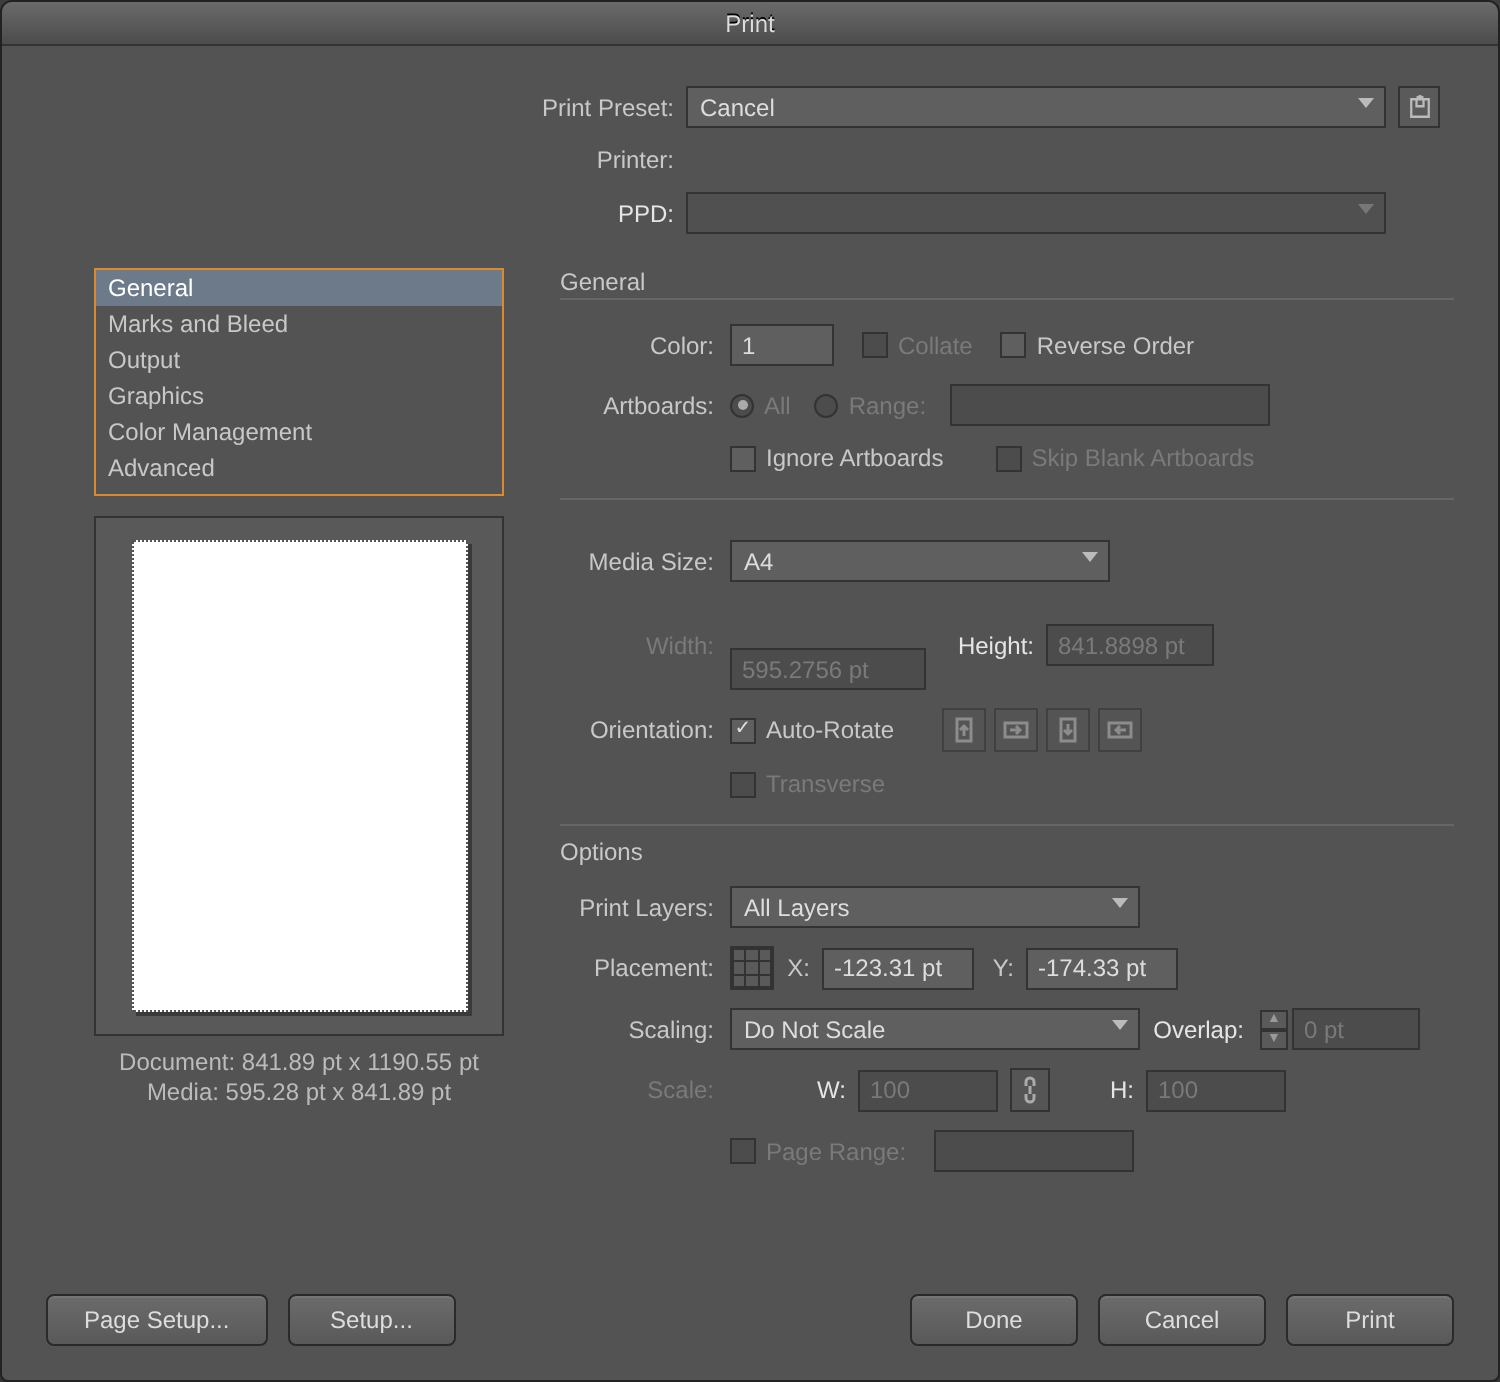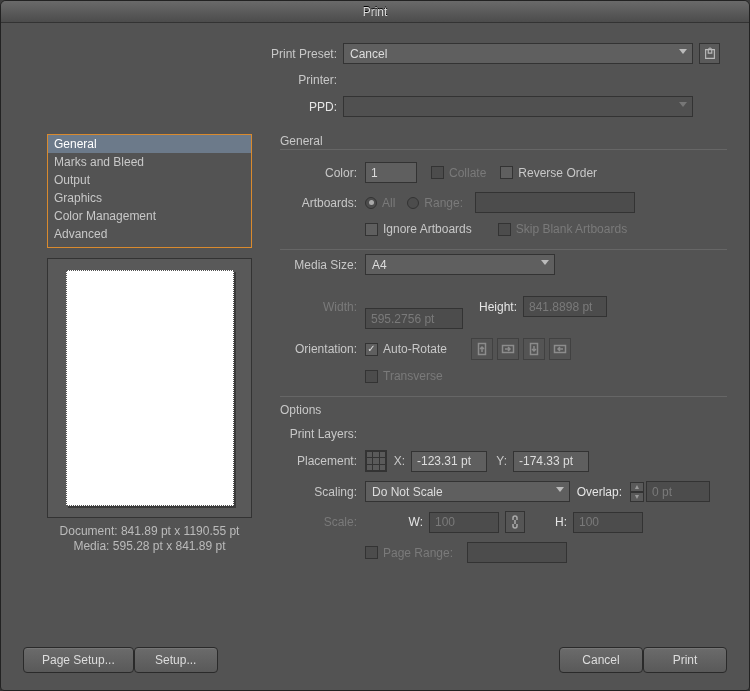--- a/index.html
+++ b/index.html
@@ -50,21 +50,21 @@
   .orienticons .ob { width:22px; height:22px; border:1px solid #333; background:#555; cursor:pointer; display:flex; align-items:center; justify-content:center; }
   .orienticons .ob.dim { opacity: 0.55; cursor: default;}
   .orienticons svg { width:14px; height:14px; stroke:#bbb; fill:none; stroke-width:1.5; }
   .placegrid { width:22px; height:22px; border:1px solid #333; display:grid; grid-template-columns:repeat(3,1fr); grid-template-rows:repeat(3,1fr); gap:1px; padding:1px; background:#333; margin-right:6px; cursor:pointer;}
   .placegrid div { background:#5a5a5a; }
   .stepper { display:inline-flex; align-items:center; }
   .stepbtns { display:flex; flex-direction:column; margin-left:2px; }
   .stepbtns button { width:14px; height:10px; background:#5a5a5a; border:1px solid #333; color:#999; font-size:7px; line-height:7px; cursor:pointer; padding:0; display:flex; align-items:center; justify-content:center; }
   .linkbtn { width:20px; height:22px; border:1px solid #333; background:#555; display:flex; align-items:center; justify-content:center; cursor:pointer; margin: 0 24px 0 6px;}
   .linkbtn svg { width:12px; height:14px; stroke:#aaa; fill:none; stroke-width:1.5;}
-  .footer { height: 60px; display:flex; align-items:center; padding: 0 22px 0 22px; gap:0; }
+  .footer { height: 60px; display:flex; align-items:center; padding: 0 22px 0 22px; gap:10px; }
   .footer .spacer { flex:1; }
   .btn { height:26px; padding:0 18px; min-width:84px; background:linear-gradient(#6b6b6b,#595959); border:1px solid #2a2a2a; color:#ddd; border-radius:4px; cursor:pointer; box-shadow:0 1px 0 rgba(255,255,255,0.08) inset; }
 </style>
 </head>
 <body>
 
 <div class="window">
   <div class="titlebar">
     <span>Print</span>
   </div>
@@ -153,21 +153,21 @@
               <span>Ignore Artboards</span>
             </label>
           <span style="width:12px"></span>
           <label class="chk dim">
               <span class="box"></span>
               <span>Skip Blank Artboards</span>
             </label>
         </div>
 
         <div class="group">
-          <div class="subrow" style="margin-top:2px">
+          <div class="subrow" style="margin-top:18px">
             <div class="sublbl">Media Size:</div>
             <div class="dropdown" style="width:190px;flex:none">
               <span>A4</span>
                 <div class="arrow"></div>
             </div>
           </div>
           <div class="subrow">
             <div class="sublbl dim">Width:</div>
             <input class="txt dim" style="width: 98px; margin-top: 24px;" value="595.2756 pt">
             <div class="lbl dim" style="width:60px">Height:</div>
@@ -212,20 +212,24 @@
                 <span class="box"></span>
                 <span>Transverse</span>
               </label>
           </div>
         </div>
 
         <div class="group">
           <div class="section-title" style="margin:4px 0 10px 0">Options</div>
           <div class="subrow">
             <div class="sublbl">Print Layers:</div>
+            <div class="dropdown" style="width:205px;flex:none">
+              <span>All Layers</span>
+                <div class="arrow"></div>
+            </div>
           </div>
           <div class="subrow">
             <div class="sublbl">Placement:</div>
             <div class="placegrid">
                 <div></div>
                 <div></div>
                 <div></div>
                 <div></div>
                 <div></div>
                 <div></div>
@@ -278,16 +282,17 @@
 
       </div>
     </div>
 
   </div>
 
   <div class="footer">
     <button class="btn">Page Setup...</button>
     <button class="btn">Setup...</button>
     <div class="spacer"></div>
+    <button class="btn">Done</button>
     <button class="btn">Cancel</button>
     <button class="btn">Print</button>
   </div>
 </div>
 
 </body></html>

